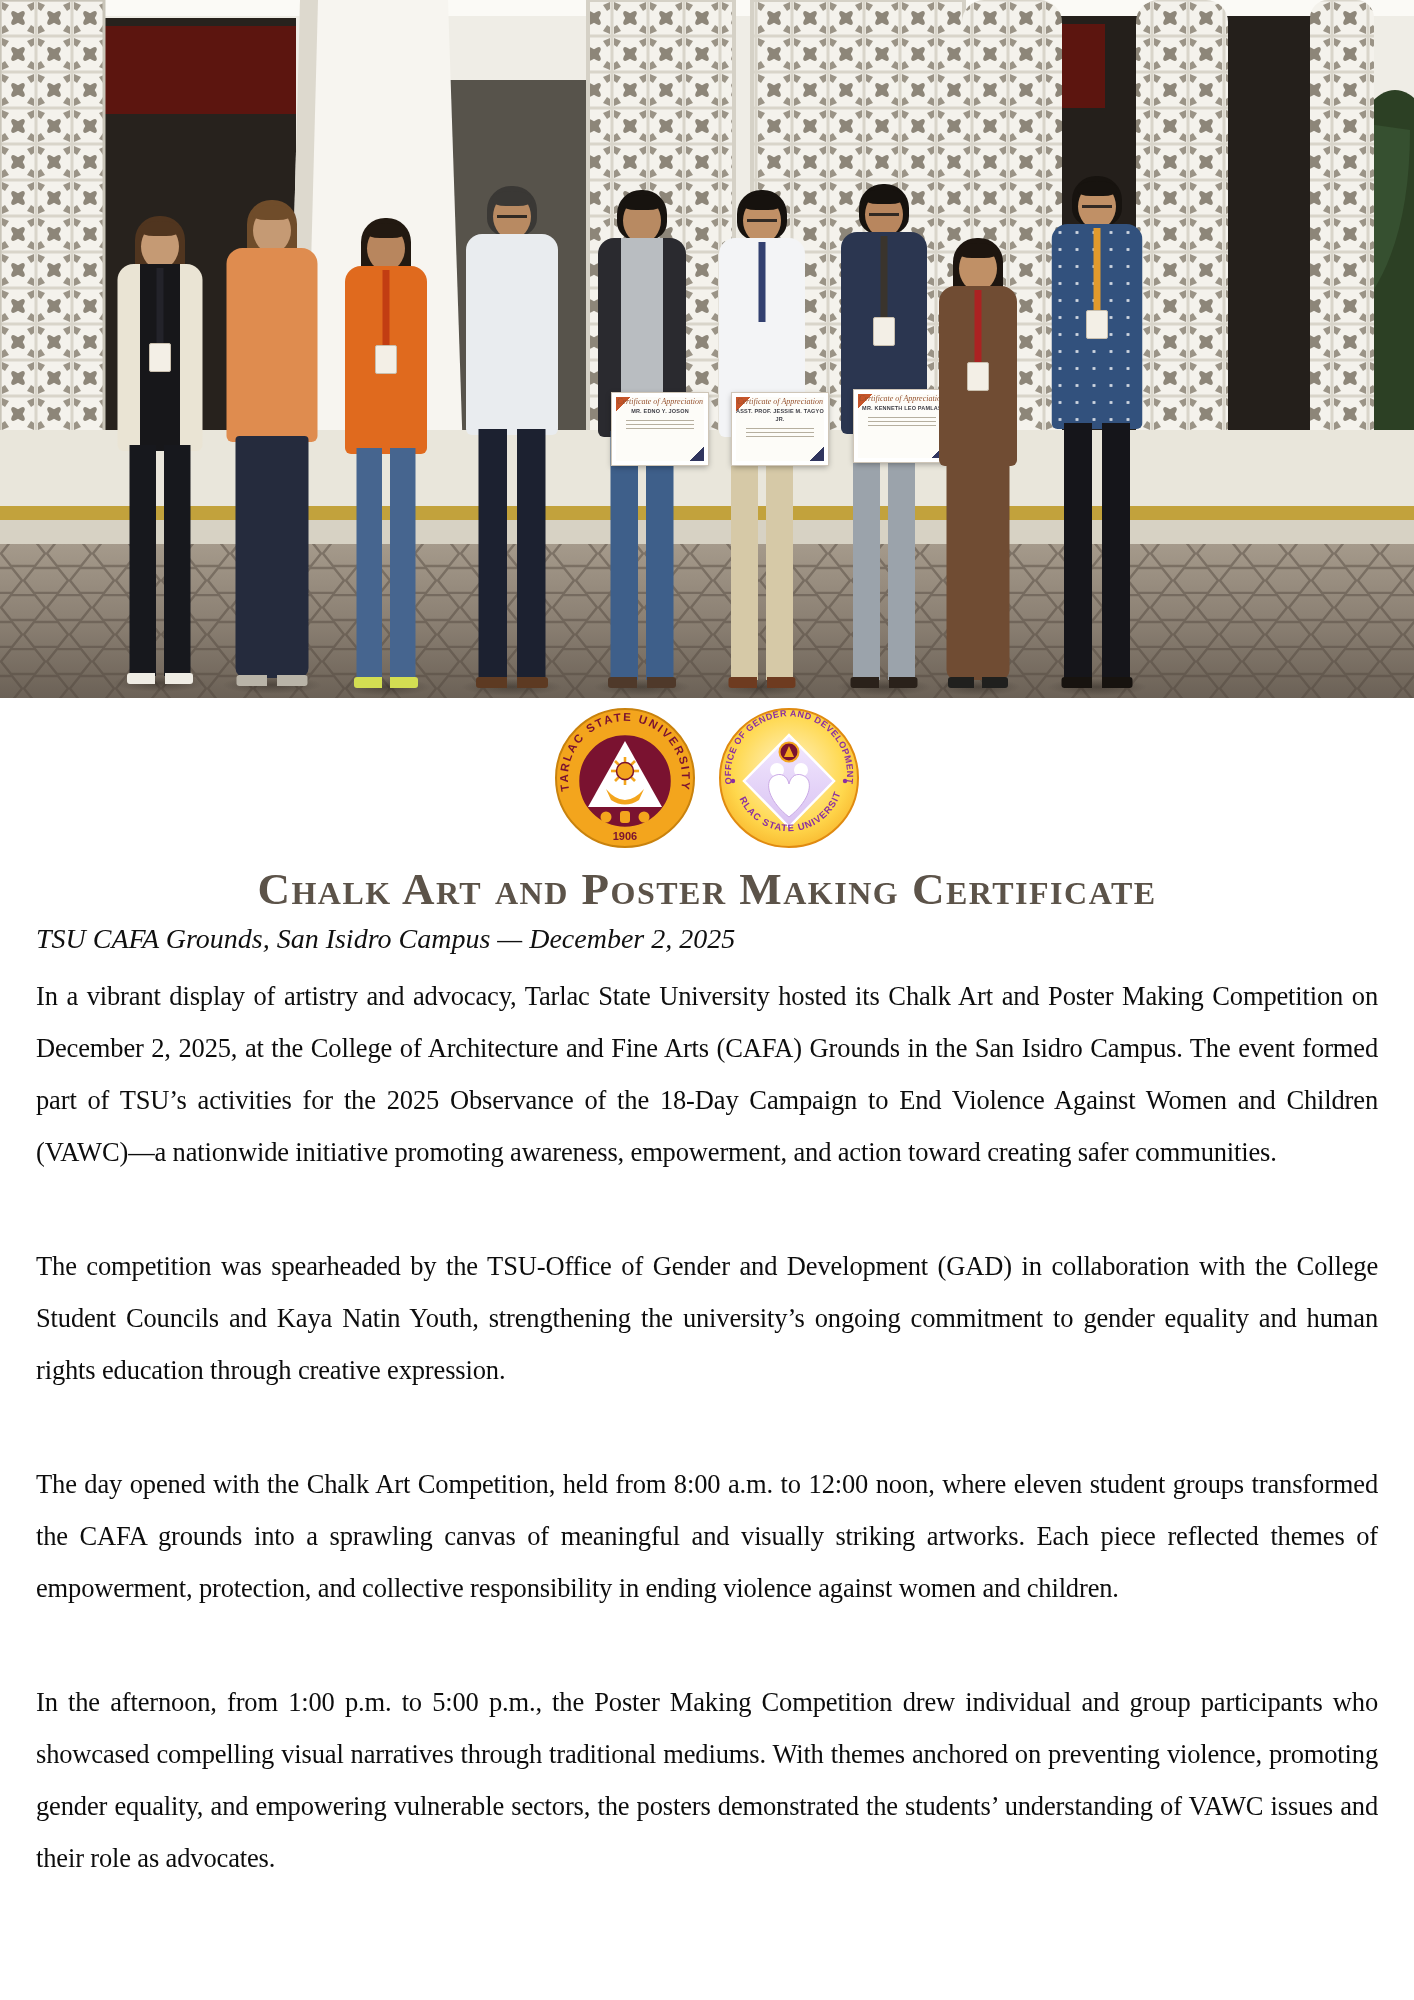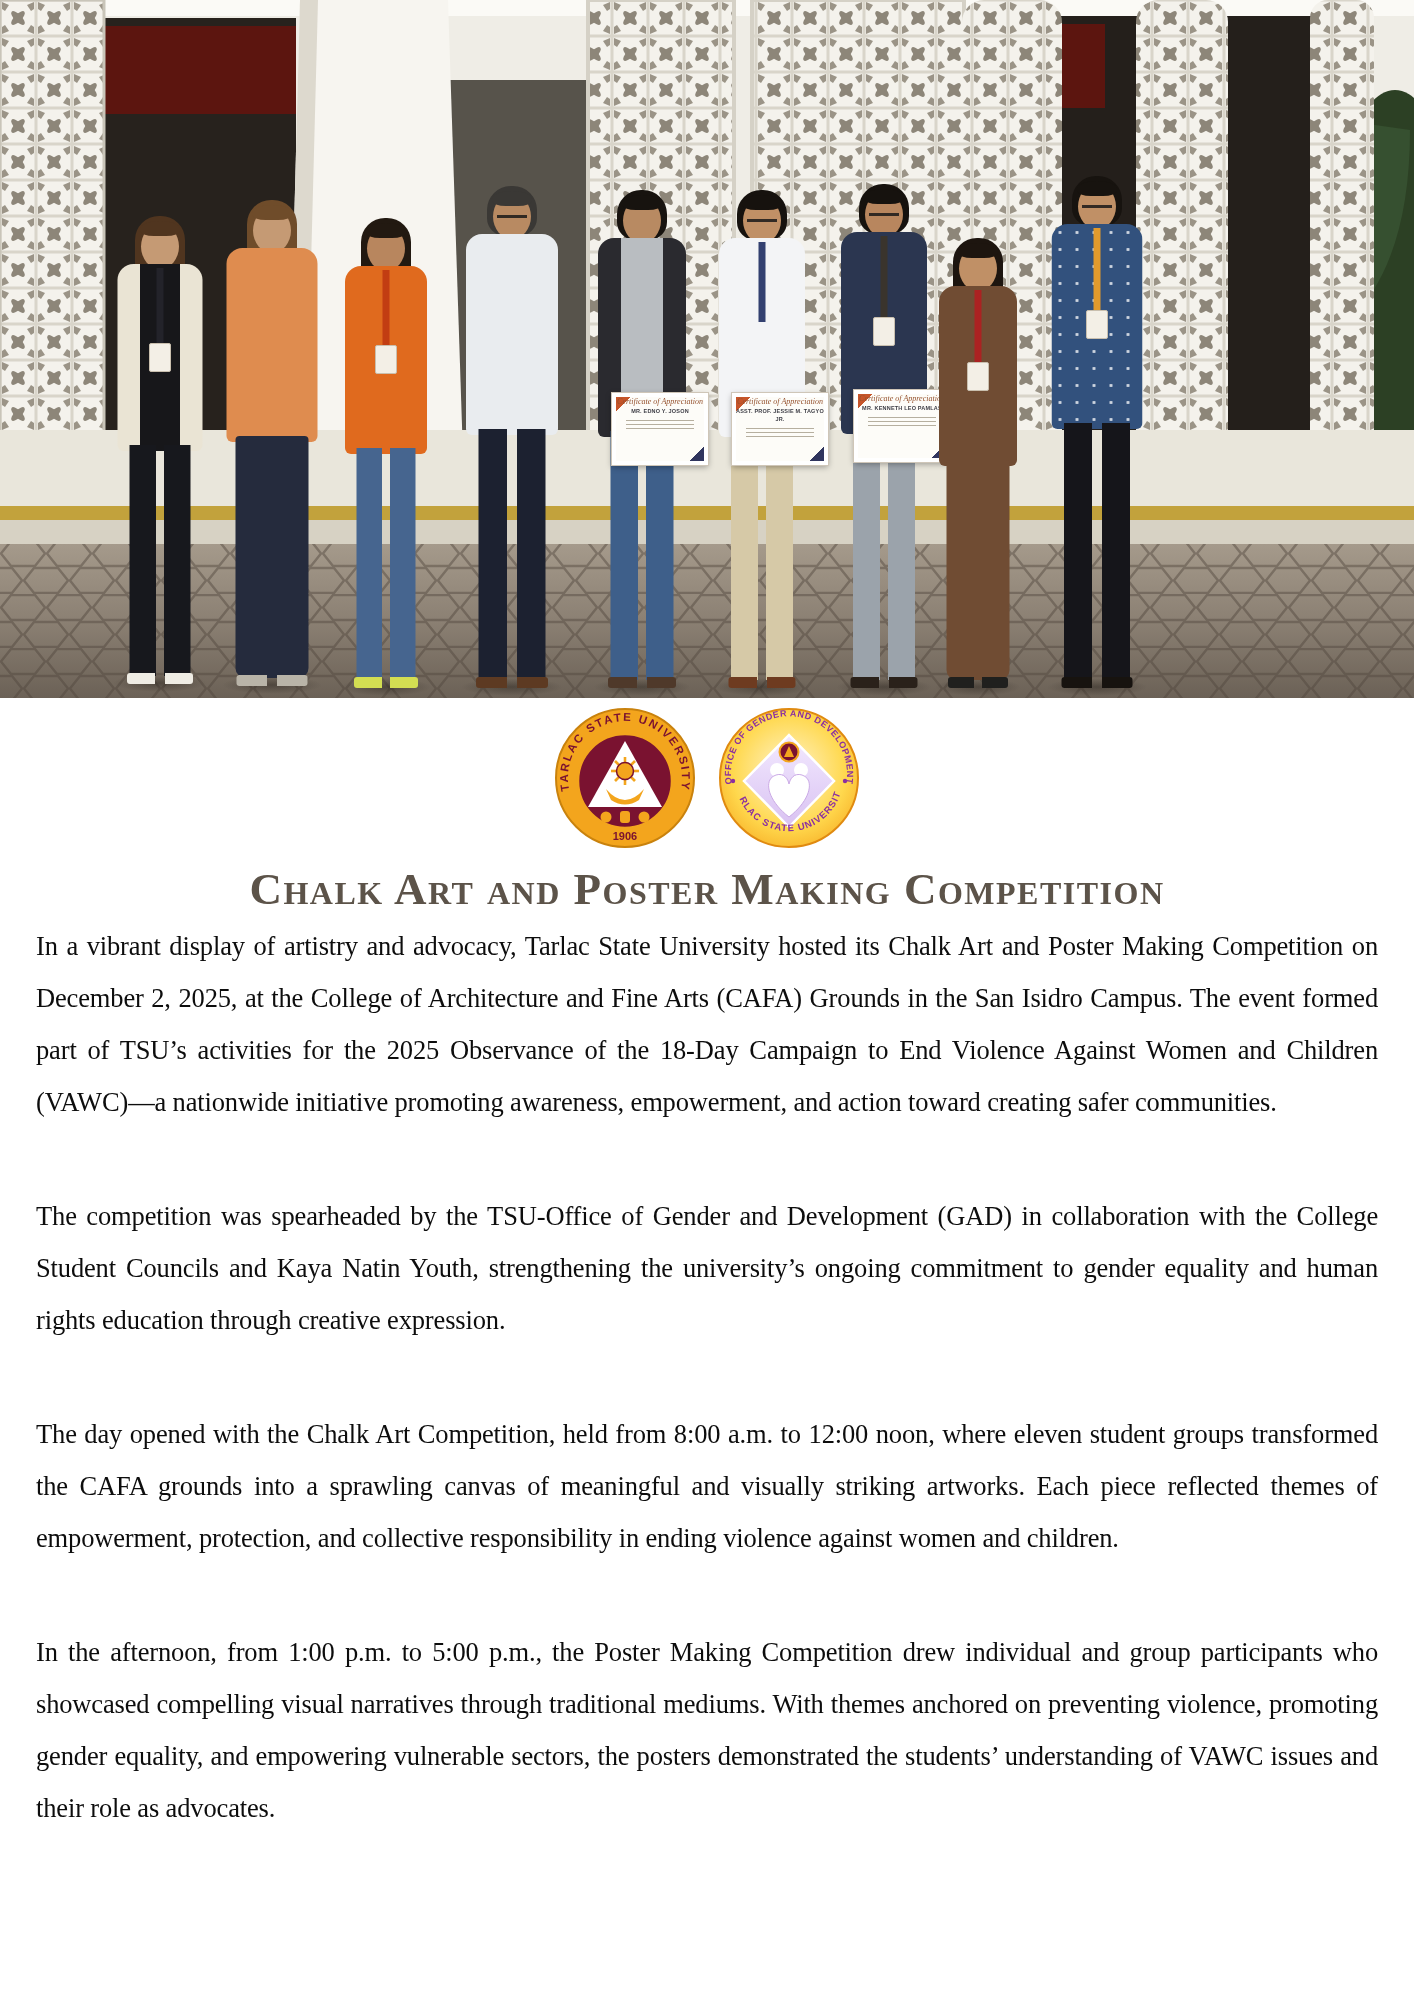--- a/index.html
+++ b/index.html
@@ -286,21 +286,22 @@
       <circle cx="127" cy="74" r="2.2" fill="#8b2fa0"></circle>
       <text font-family="Liberation Sans, sans-serif" font-size="9" font-weight="bold" fill="#8b2fa0" letter-spacing="0.6">
         <textPath href="#gadTop" startOffset="50%" text-anchor="middle">OFFICE OF GENDER AND DEVELOPMENT</textPath>
       </text>
       <text font-family="Liberation Sans, sans-serif" font-size="9.5" font-weight="bold" fill="#8b2fa0" letter-spacing="1">
         <textPath href="#gadBottom" startOffset="50%" text-anchor="middle">TARLAC STATE UNIVERSITY</textPath>
       </text>
     </svg>
   </div>
 
-  <h1 class="title" style="color: rgb(92, 83, 73);">Chalk Art and Poster Making Competition</h1>
+  <h1 class="title" style="color: rgb(92, 83, 73);">Chalk Art and Poster Making Certificate</h1>
+  <p class="byline">TSU CAFA Grounds, San Isidro Campus — December 2, 2025</p>
   <div class="article-body">
       <p class="para">In a vibrant display of artistry and advocacy, Tarlac State University hosted its Chalk Art and Poster Making Competition on December 2, 2025, at the College of Architecture and Fine Arts (CAFA) Grounds in the San Isidro Campus. The event formed part of TSU’s activities for the 2025 Observance of the 18-Day Campaign to End Violence Against Women and Children (VAWC)—a nationwide initiative promoting awareness, empowerment, and action toward creating safer communities.</p>
       <p class="para">The competition was spearheaded by the TSU-Office of Gender and Development (GAD) in collaboration with the College Student Councils and Kaya Natin Youth, strengthening the university’s ongoing commitment to gender equality and human rights education through creative expression.</p>
       <p class="para">The day opened with the Chalk Art Competition, held from 8:00 a.m. to 12:00 noon, where eleven student groups transformed the CAFA grounds into a sprawling canvas of meaningful and visually striking artworks. Each piece reflected themes of empowerment, protection, and collective responsibility in ending violence against women and children.</p>
       <p class="para">In the afternoon, from 1:00 p.m. to 5:00 p.m., the Poster Making Competition drew individual and group participants who showcased compelling visual narratives through traditional mediums. With themes anchored on preventing violence, promoting gender equality, and empowering vulnerable sectors, the posters demonstrated the students’ understanding of VAWC issues and their role as advocates.</p>
     </div>
 
 </div>
 
 </body></html>

